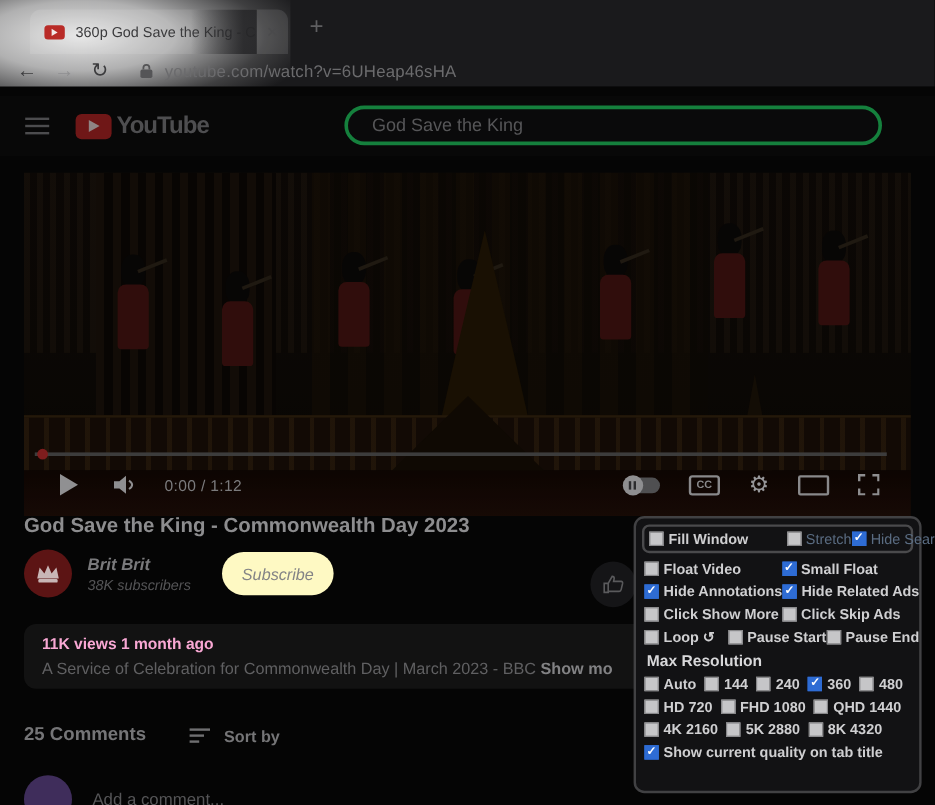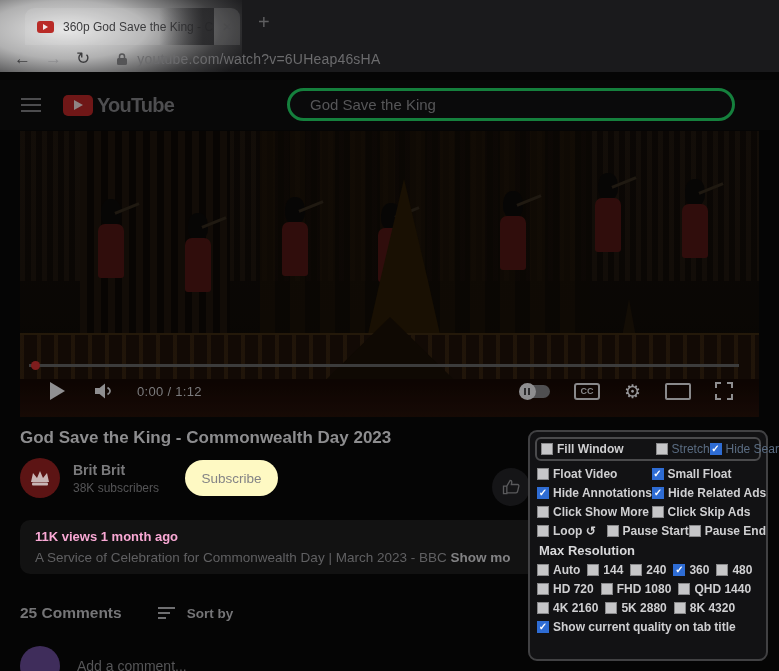--- a/index.html
+++ b/index.html
@@ -33,21 +33,21 @@
   .burger{margin-left:21px;display:flex;flex-direction:column;gap:4px;}
   .burger i{display:block;width:20px;height:2px;background:#4c4c4e;}
   .ytlogo{margin-left:22px;display:flex;align-items:center;}
   .ytlogo-icon{width:30px;height:21px;background:#6f1717;border-radius:5px;display:flex;align-items:center;justify-content:center;}
   .ytlogo-icon:after{content:"";width:0;height:0;border-left:9px solid #8f8484;border-top:5px solid transparent;border-bottom:5px solid transparent;}
   .ytlogo-text{margin-left:4px;font-size:20px;font-weight:bold;color:#4e4e50;letter-spacing:-0.8px;}
   .searchbox{position:absolute;left:287px;top:8px;width:448px;height:33px;border:3px solid #15803d;border-radius:18px;
     background:#0a0a0b;display:flex;align-items:center;box-sizing:border-box;}
   .search-text{margin-left:20px;font-size:15px;color:#565658;}
   
-  .video{position:absolute;top:131px;left:20px;width:739px;height:286px;background:linear-gradient(#15100a,#0a0704);overflow:hidden;}
+  .video{position:absolute;top:144px;left:20px;width:739px;height:286px;background:linear-gradient(#15100a,#0a0704);overflow:hidden;}
   .pipes{position:absolute;top:0;left:0;right:0;height:150px;background:repeating-linear-gradient(90deg,#1c140d 0 5px,#0f0a06 5px 11px);opacity:.85;}
   .pipes-left{position:absolute;top:0;left:60px;width:150px;height:210px;background:repeating-linear-gradient(90deg,#19110a 0 7px,#0c0805 7px 14px);}
   .curtain{position:absolute;top:0;left:240px;width:330px;height:225px;background:repeating-linear-gradient(90deg,#181006 0 15px,#0f0a05 15px 30px);opacity:.8;}
   .guard{position:absolute;width:26px;}
   .guard .hat{width:20px;height:27px;background:#0b0908;border-radius:45% 45% 40% 40%;margin-left:3px;}
   .guard .body{width:26px;height:54px;background:#431311;border-radius:7px 7px 3px 3px;margin-top:-2px;}
   .guard .trumpet{position:absolute;top:8px;left:16px;width:26px;height:3px;background:#2b2318;transform:rotate(-22deg);}
   .spire{position:absolute;left:342px;top:48px;width:84px;height:182px;background:#231705;clip-path:polygon(50% 0,78% 55%,100% 100%,0 100%,22% 55%);}
   .roof{position:absolute;left:268px;top:186px;width:204px;height:100px;background:#150d05;clip-path:polygon(50% 0,100% 100%,0 100%);}
   .pinnacle{position:absolute;left:594px;top:168px;width:30px;height:82px;background:#1b1208;clip-path:polygon(50% 0,100% 100%,0 100%);}
@@ -64,21 +64,21 @@
   .right-ctl{margin-left:auto;display:flex;align-items:center;gap:24px;padding-right:26px;}
   .autoplay{width:30px;height:13px;background:#4f4f51;border-radius:7px;position:relative;}
   .autoplay .knob{position:absolute;left:-1px;top:-2px;width:17px;height:17px;border-radius:50%;background:#8e8e90;display:flex;align-items:center;justify-content:center;gap:2px;}
   .autoplay .knob i{display:block;width:2px;height:7px;background:#2c2c2e;}
   .ccbox{width:22px;height:13px;border:2px solid #89898b;border-radius:3px;display:flex;align-items:center;justify-content:center;
     font-size:9px;font-weight:bold;color:#89898b;}
   .gear{font-size:19px;color:#97979a;line-height:19px;}
   .minip{width:22px;height:13px;border:2px solid #89898b;border-radius:2px;}
   
   .vtitle{position:absolute;top:428px;left:20px;font-size:17px;font-weight:bold;color:#8d8d8f;}
-  .channel-row{position:absolute;top:458px;left:20px;display:flex;align-items:center;}
+  .channel-row{position:absolute;top:458px;left:20px;display:flex;align-items:center;font-style:italic;}
   .ch-avatar{width:40px;height:40px;border-radius:50%;background:#5c1414;display:flex;align-items:center;justify-content:center;}
   .ch-meta{margin-left:13px;}
   .ch-name{font-size:14px;font-weight:bold;color:#7a7a7c;}
   .ch-subs{font-size:12px;color:#555557;margin-top:3px;}
   .subscribe{margin-left:26px;width:93px;height:36px;border-radius:18px;background:#fef9c3;display:flex;align-items:center;justify-content:center;
     font-size:13.5px;color:#848486;}
   .like-circle{position:absolute;top:468px;left:492px;width:38px;height:38px;border-radius:50%;background:#151517;display:flex;align-items:center;justify-content:center;}
   .desc-card{position:absolute;top:520px;left:20px;width:739px;height:54px;background:#121212;border-radius:10px;
     padding:9px 15px;box-sizing:border-box;overflow:hidden;white-space:nowrap;}
   .desc-line1{font-size:13px;font-weight:bold;color:#f9a8d4;}

